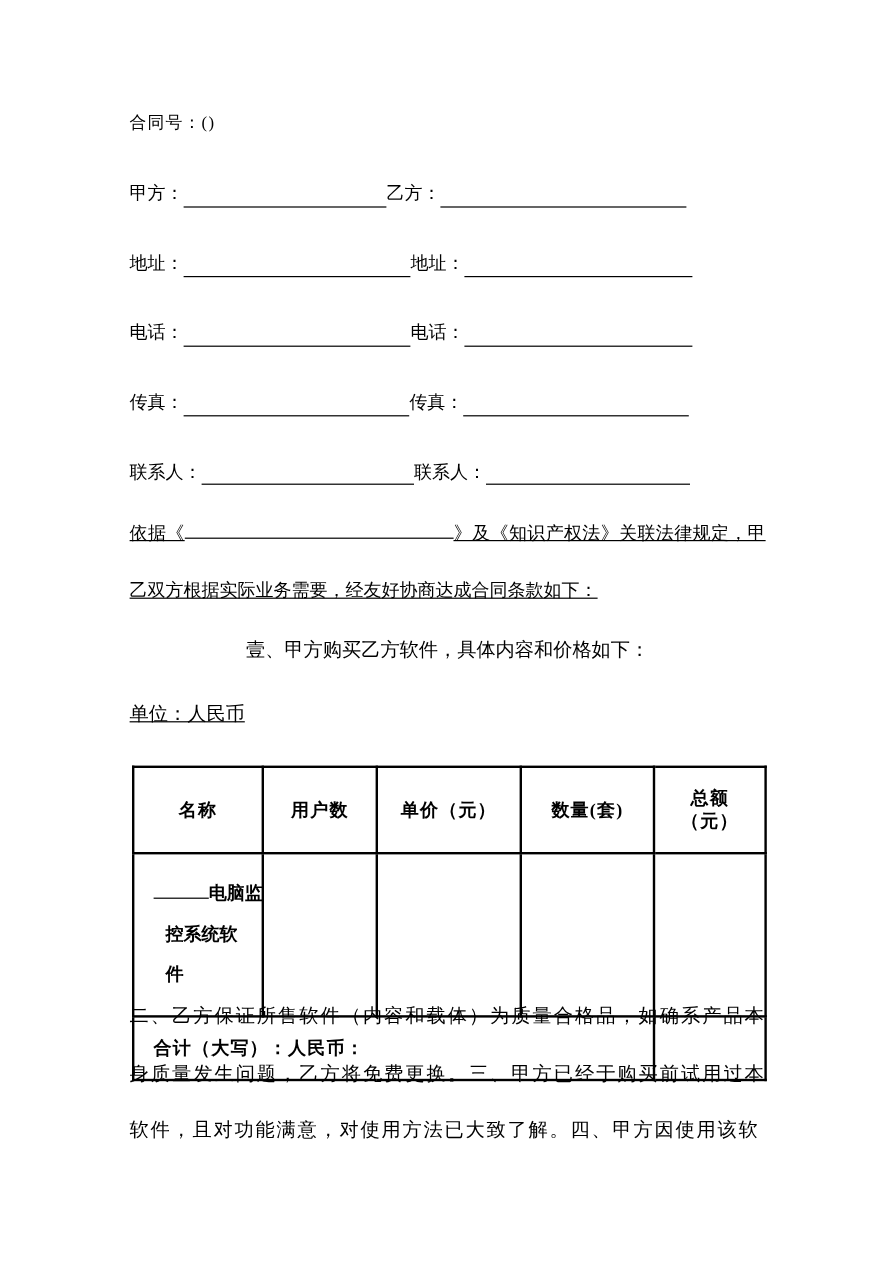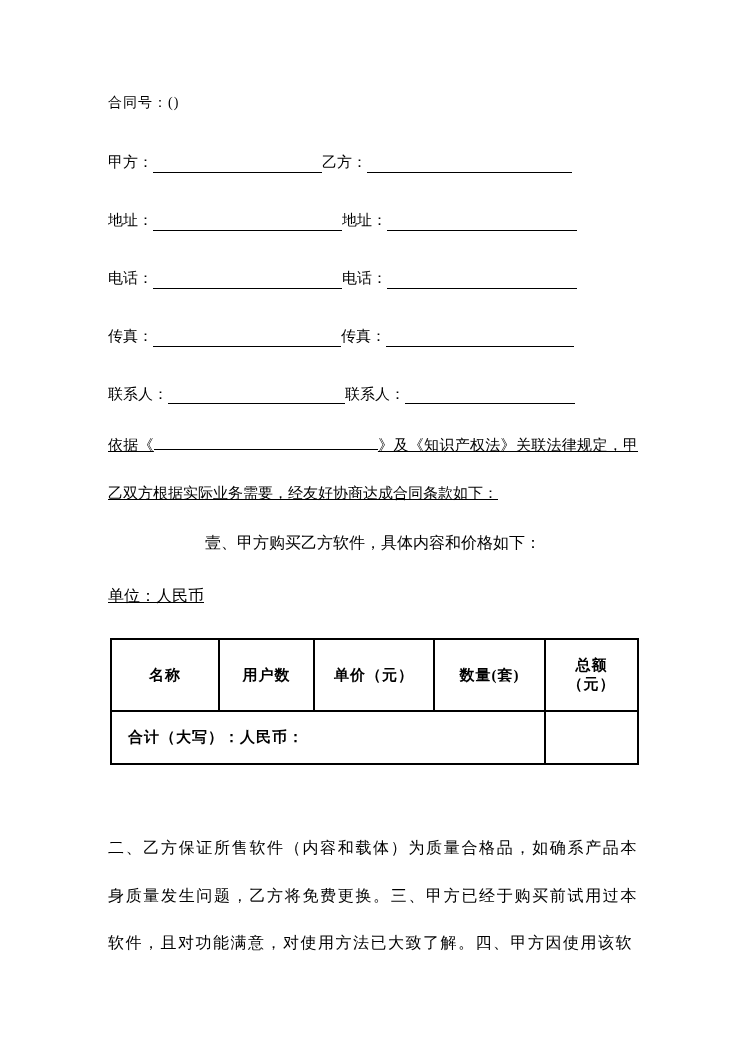--- a/index.html
+++ b/index.html
@@ -116,20 +116,30 @@
     </colgroup>
     <tbody>
         <tr>
       <th>名称</th>
       <th>用户数</th>
       <th>单价（元）</th>
       <th>数量(套)</th>
       <th>总额（元）</th>
     </tr>
     <tr>
+      <td class="name-cell">
+        <div class="name-line1"><span class="ul"></span><span>电脑监</span></div>
+        <div class="name-line2">控系统软件</div>
+      </td>
+      <td class="blank-cell"></td>
+      <td class="blank-cell"></td>
+      <td class="blank-cell"></td>
+      <td class="blank-cell"></td>
+    </tr>
+    <tr>
       <td class="total-label-cell" colspan="4">合计（大写）：人民币：</td>
       <td class="total-amount-cell"></td>
     </tr>
   </tbody>
     </table>
 
   <p class="para terms">二、乙方保证所售软件（内容和载体）为质量合格品，如确系产品本身质量发生问题，乙方将免费更换。三、甲方已经于购买前试用过本软件，且对功能满意，对使用方法已大致了解。四、甲方因使用该软</p>
 
 </div>
 

